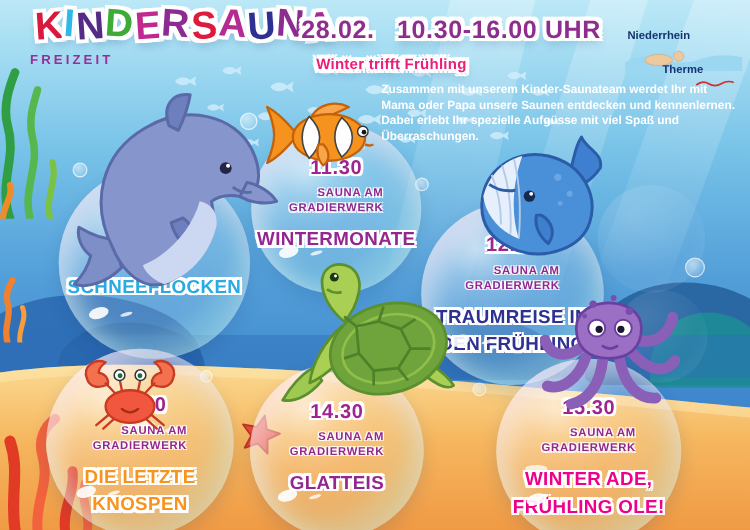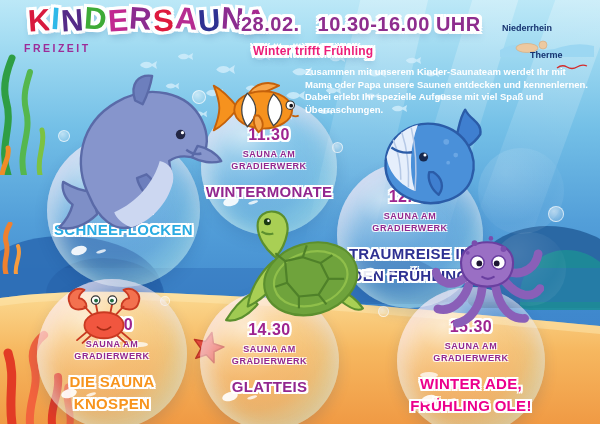--- a/index.html
+++ b/index.html
@@ -52,21 +52,21 @@
     background:radial-gradient(circle at 35% 30%, rgba(255,255,255,.55), rgba(255,255,255,.06));}
   .sparkle{position:absolute;border-radius:50%;background:rgba(255,255,255,.75);z-index:3;}
 
   
   .ow3{text-shadow:-3px -3px 0 #fff,0 -3px 0 #fff,3px -3px 0 #fff,-3px 0 0 #fff,3px 0 0 #fff,
     -3px 3px 0 #fff,0 3px 0 #fff,3px 3px 0 #fff,-2px -2px 0 #fff,2px -2px 0 #fff,-2px 2px 0 #fff,2px 2px 0 #fff,
     0 5px 7px rgba(20,70,130,.35);}
   .ow2{text-shadow:-2px -2px 0 #fff,0 -2px 0 #fff,2px -2px 0 #fff,-2px 0 0 #fff,2px 0 0 #fff,
     -2px 2px 0 #fff,0 2px 0 #fff,2px 2px 0 #fff,-1px -1px 0 #fff,1px 1px 0 #fff;}
   .ow1{text-shadow:-1px -1px 0 rgba(255,255,255,.85),1px -1px 0 rgba(255,255,255,.85),
-    -1px 1px 0 rgba(255,255,255,.85),1px 1px 0 rgba(255,255,255,.85);}
+    -1px 1px 0 rgba(255,255,255,.85),1px 1px 0 rgba(255,255,255,.85);text-align:right;}
 
   
   .title{position:absolute;left:28px;top:2px;z-index:6;white-space:nowrap;}
   .lt{display:inline-block;font-size:31px;font-weight:bold;margin-right:1px;}
   .lt:nth-child(odd){transform:rotate(-4deg) translateY(1px);}
   .lt:nth-child(even){transform:rotate(4deg) translateY(-1px);}
   .daterow{position:absolute;left:241px;top:13px;z-index:6;display:flex;gap:18px;align-items:baseline;}
   .hdr{font-size:20px;font-weight:bold;letter-spacing:.5px;}
   .subtitle{position:absolute;left:253px;top:44px;z-index:6;font-size:12px;font-weight:bold;letter-spacing:.2px;}
   .desc{position:absolute;left:305px;top:66px;width:290px;z-index:6;color:#fff;font-size:9.5px;font-weight:bold;line-height:1.34;}
@@ -246,21 +246,21 @@
     </div>
   </div>
   <div class="bubble b4">
     <div class="b-inner">
       <div class="b-time ow2" style="color: rgb(158, 36, 144);">13.30</div>
       <div class="b-loc ow1" style="color: rgb(146, 39, 143);">
         <span class="b-line">SAUNA AM</span>
         <span class="b-line">GRADIERWERK</span>
       </div>
       <div class="b-name ow2" style="color: rgb(247, 148, 29);">
-        <span class="b-line">DIE SAUNA</span>
+        <span class="b-line">DIE LETZTE</span>
         <span class="b-line">KNOSPEN</span>
       </div>
     </div>
   </div>
   <div class="bubble b5">
     <div class="b-inner">
       <div class="b-time ow2" style="color: rgb(158, 36, 144);">14.30</div>
       <div class="b-loc ow1" style="color: rgb(146, 39, 143);">
         <span class="b-line">SAUNA AM</span>
         <span class="b-line">GRADIERWERK</span>

